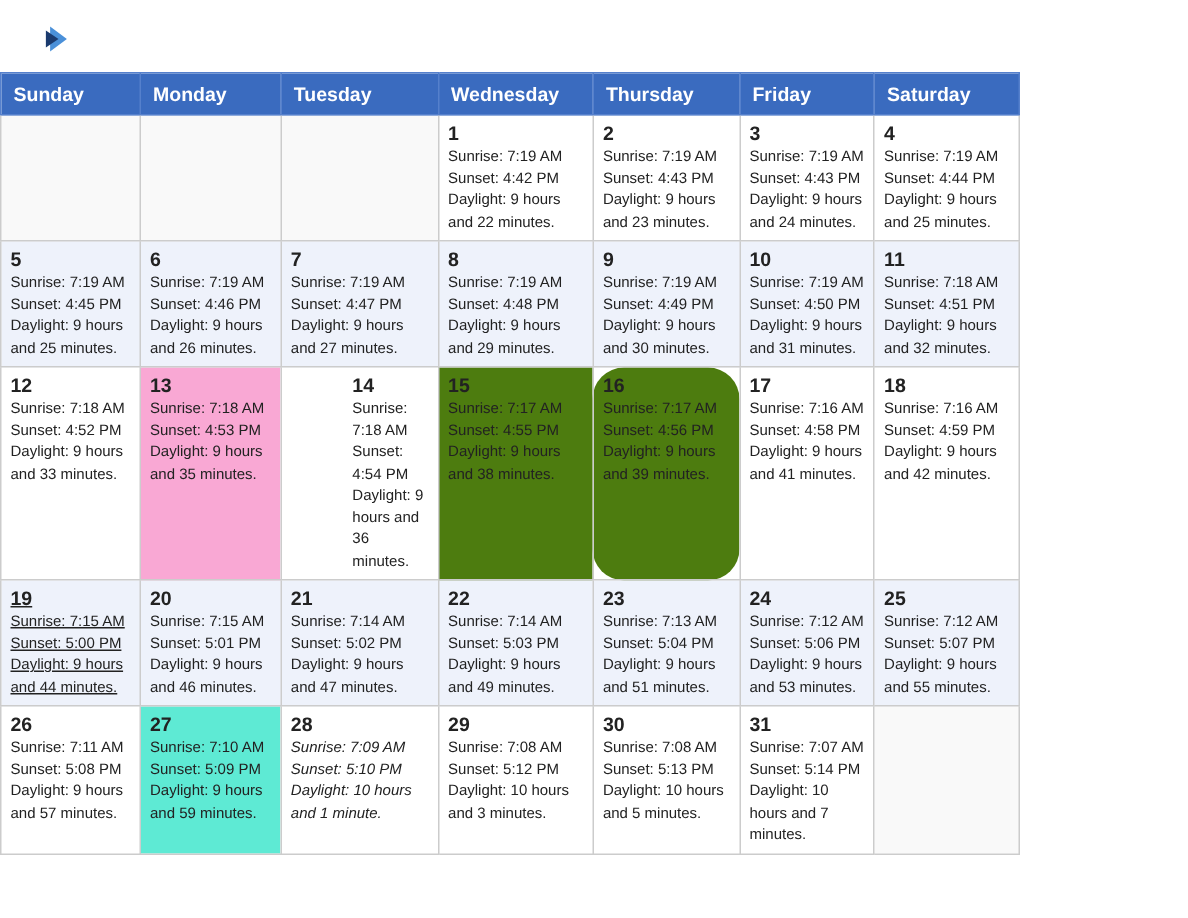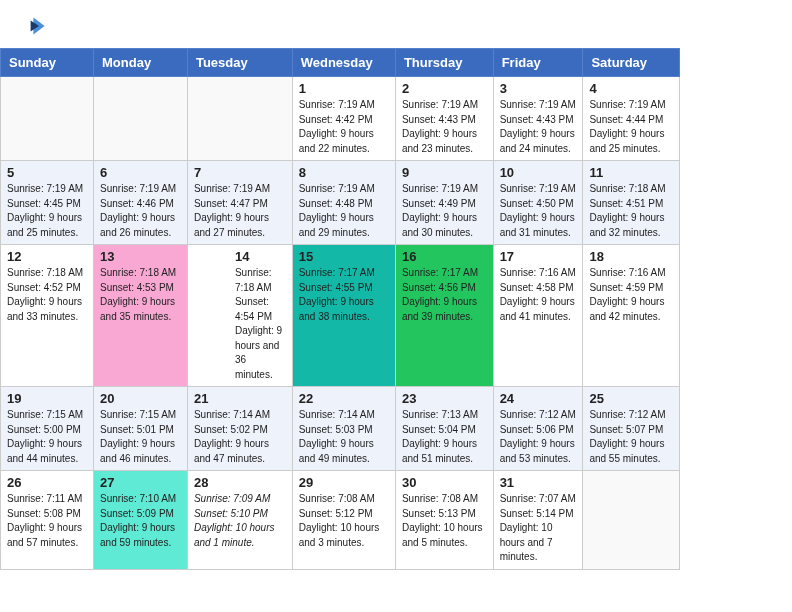--- a/index.html
+++ b/index.html
@@ -207,47 +207,47 @@
             <div class="day-info" style="white-space: pre-line;">Sunrise: 7:18 AM
 Sunset: 4:53 PM
 Daylight: 9 hours and 35 minutes.</div>
           </td>
           <td style="background: rgb(255, 255, 255); padding-left: 47px;">
             <span class="day-num">14</span>
             <div class="day-info" style="white-space: pre-line;">Sunrise: 7:18 AM
 Sunset: 4:54 PM
 Daylight: 9 hours and 36 minutes.</div>
           </td>
-          <td style="background: #14b8a6;">
+          <td style="background: #4d7c0f;">
             <span class="day-num">15</span>
             <div class="day-info" style="white-space: pre-line;">Sunrise: 7:17 AM
 Sunset: 4:55 PM
 Daylight: 9 hours and 38 minutes.</div>
           </td>
-          <td style="background: #22c55e;">
+          <td style="background: #4d7c0f; border-radius: 21px;">
             <span class="day-num">16</span>
             <div class="day-info" style="white-space: pre-line;">Sunrise: 7:17 AM
 Sunset: 4:56 PM
 Daylight: 9 hours and 39 minutes.</div>
           </td>
           <td style="background: rgb(255, 255, 255);">
             <span class="day-num">17</span>
             <div class="day-info" style="white-space: pre-line;">Sunrise: 7:16 AM
 Sunset: 4:58 PM
 Daylight: 9 hours and 41 minutes.</div>
           </td>
           <td style="background: rgb(255, 255, 255);">
             <span class="day-num">18</span>
             <div class="day-info" style="white-space: pre-line;">Sunrise: 7:16 AM
 Sunset: 4:59 PM
 Daylight: 9 hours and 42 minutes.</div>
           </td>
         </tr>
         <tr>
-          <td style="background: rgb(238, 242, 251);">
+          <td style="background: rgb(238, 242, 251); text-decoration: underline;">
             <span class="day-num">19</span>
             <div class="day-info" style="white-space: pre-line;">Sunrise: 7:15 AM
 Sunset: 5:00 PM
 Daylight: 9 hours and 44 minutes.</div>
           </td>
           <td style="background: rgb(238, 242, 251);">
             <span class="day-num">20</span>
             <div class="day-info" style="white-space: pre-line;">Sunrise: 7:15 AM
 Sunset: 5:01 PM
 Daylight: 9 hours and 46 minutes.</div>

